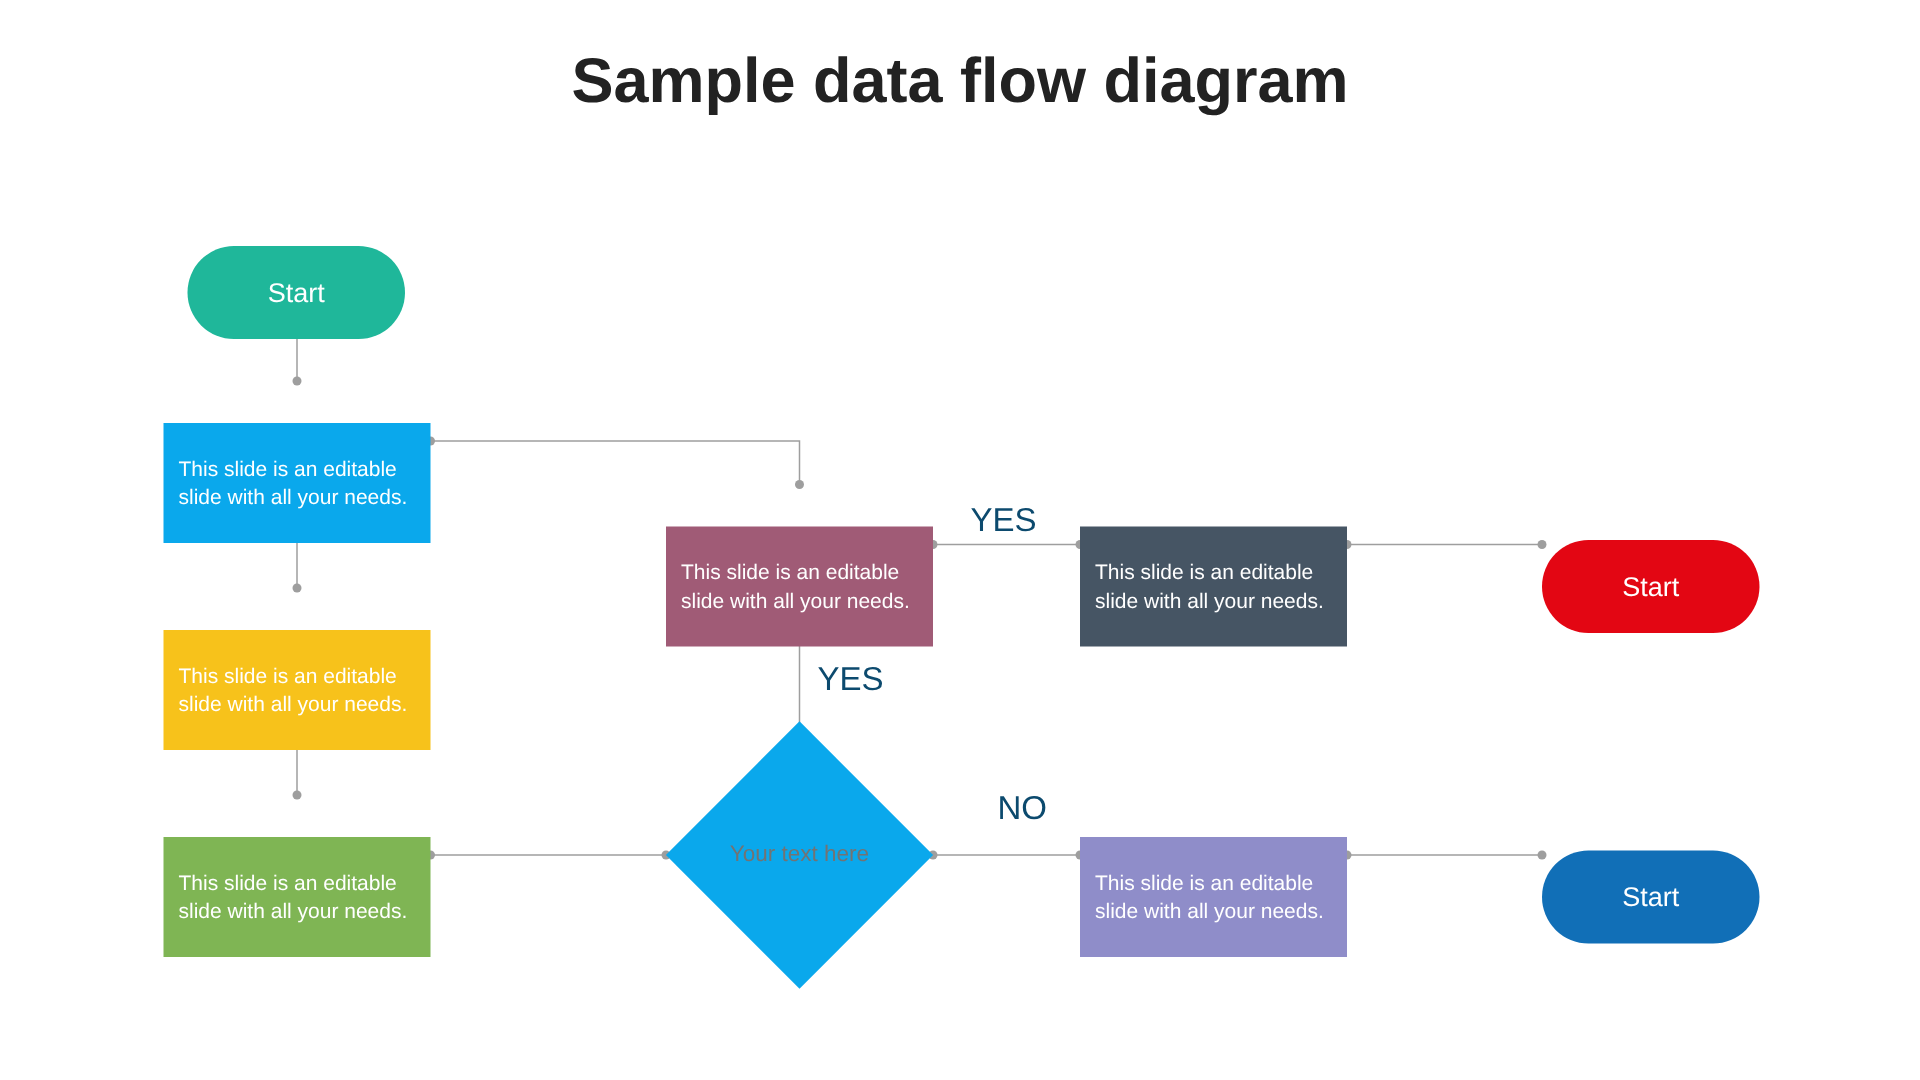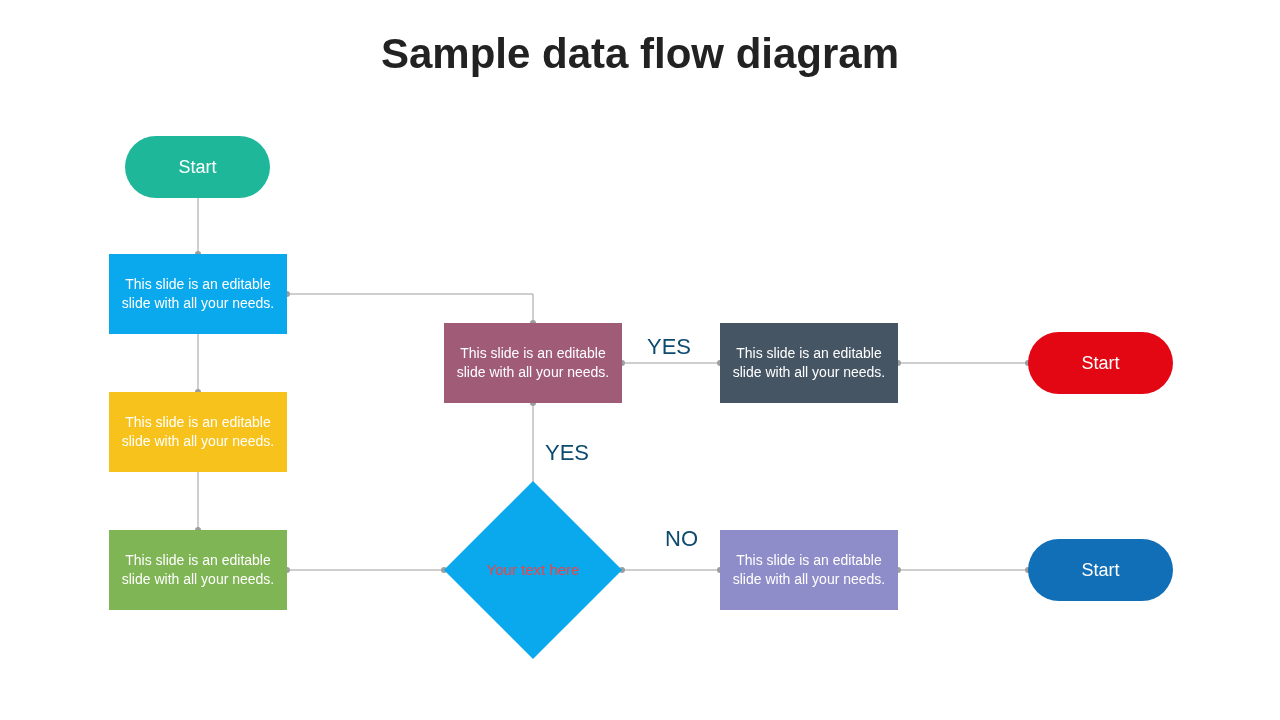--- a/index.html
+++ b/index.html
@@ -1,34 +1,34 @@
 <!DOCTYPE html>
 <html><head>
 <meta charset="utf-8">
 <style>
   html,body{margin:0;padding:0;width:1280px;height:720px;background:#fff;font-family:"Segoe UI",Arial,sans-serif;overflow:hidden;}
   .canvas{position:relative;width:1280px;height:584px;}
   .title{position:absolute;left:0;right:0;top:30px;text-align:center;font-size:42px;font-weight:700;color:#222;}
-  .shape{position:absolute;display:flex;align-items:center;justify-content:center;text-align:center;color:#fff;font-size:14px;line-height:1.35;padding:10px;box-sizing:border-box;}
+  .shape{position:absolute;display:flex;align-items:center;justify-content:center;text-align:left;color:#fff;font-size:14px;line-height:1.35;padding:10px;box-sizing:border-box;margin-top:28px;}
   .pill{border-radius:40px;font-size:18px;padding:0;}
   .label{position:absolute;font-size:22px;color:#0c4a6e;}
   
   #start1{left:125px;top:136px;width:145px;height:62px;background:#1fb79a;}
   #box-blue{left:109px;top:254px;width:178px;height:80px;background:#0aa8ec;}
   #box-yellow{left:109px;top:392px;width:178px;height:80px;background:#f7c21b;}
   #box-green{left:109px;top:530px;width:178px;height:80px;background:#7fb554;}
   #box-purple{left:444px;top:323px;width:178px;height:80px;background:#a05b76;}
   #box-slate{left:720px;top:323px;width:178px;height:80px;background:#465564;}
   #box-violet{left:720px;top:530px;width:178px;height:80px;background:#8f8dc9;}
   #pill-red{left:1028px;top:332px;width:145px;height:62px;background:#e30613;}
   #pill-blue{left:1028px;top:539px;width:145px;height:62px;background:#116fb7;}
   
   #diamond-wrap{position:absolute;left:444px;top:500px;width:178px;height:140px;}
   #diamond{position:absolute;left:50%;top:50%;width:126px;height:126px;background:#0aa8ec;transform:translate(-50%,-50%) rotate(45deg);}
-  #diamond-text{position:absolute;left:0;top:0;width:100%;height:100%;display:flex;align-items:center;justify-content:center;text-align:center;color:#ef4444;font-size:15px;line-height:1.3;}
+  #diamond-text{position:absolute;left:0;top:0;width:100%;height:100%;display:flex;align-items:center;justify-content:center;text-align:center;color:#737373;font-size:15px;line-height:1.3;}
   
   #lbl-yes1{left:647px;top:334px;}
   #lbl-yes2{left:545px;top:440px;}
   #lbl-no  {left:665px;top:526px;}
 
   svg.connectors{position:absolute;left:0;top:0;width:1280px;height:720px;pointer-events:none;}
   svg.connectors line, svg.connectors polyline{stroke:#9e9e9e;stroke-width:1;fill:none;}
   svg.connectors circle{fill:#9e9e9e;}
 </style>
 </head>

